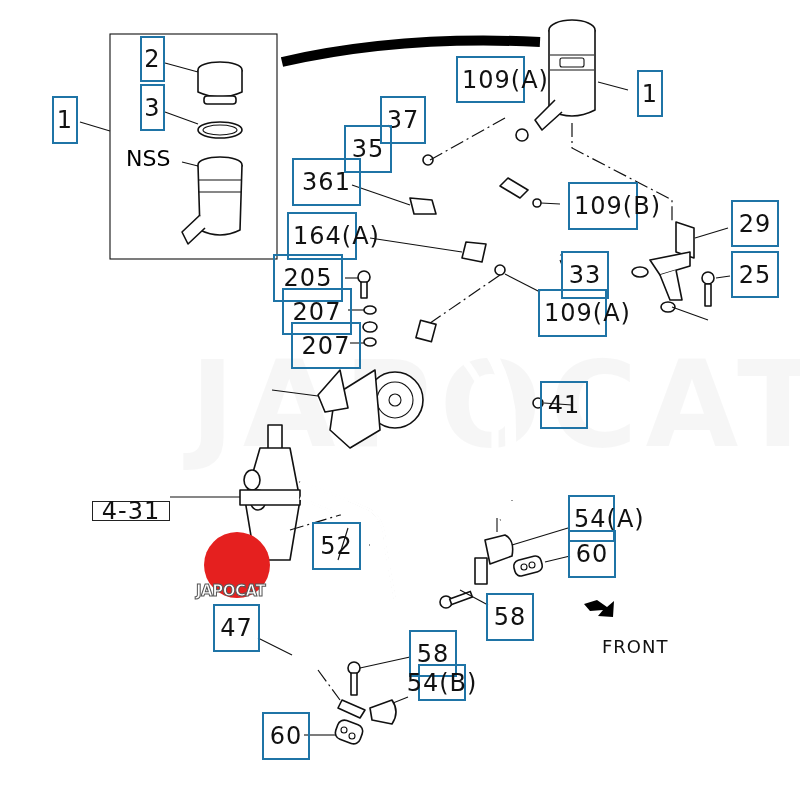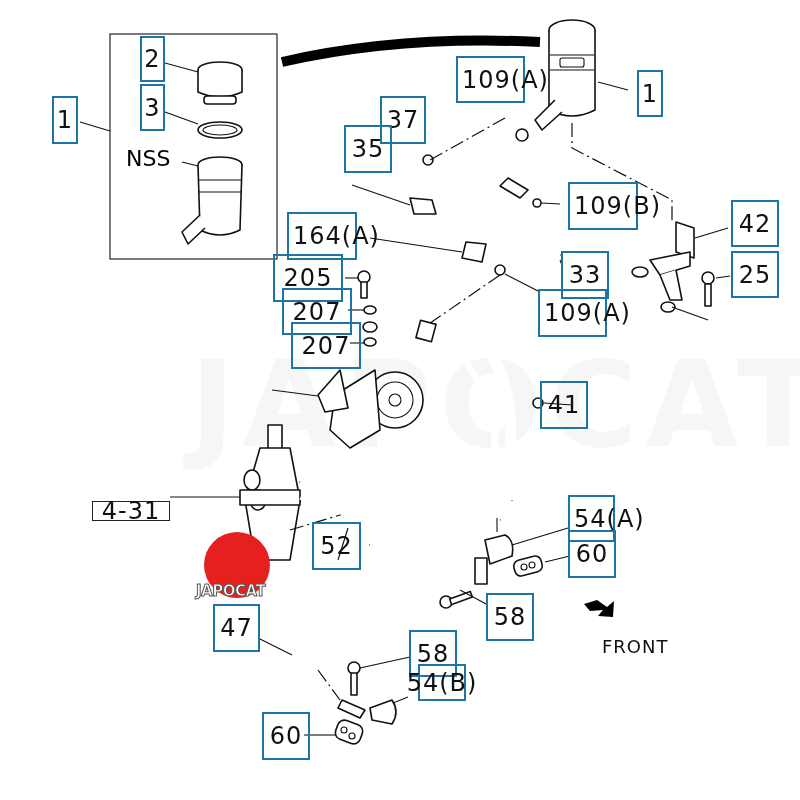--- a/index.html
+++ b/index.html
@@ -200,22 +200,23 @@
   <div class="nss" style="left:126px;top:146px;">NSS</div>
   <div class="front" style="left:602px;top:636px;">FRONT</div>
 
   <div class="callout" style="left:52px;top:96px;width:26px;height:48px;">1</div>
   <div class="callout" style="left:140px;top:36px;width:25px;height:46px;">2</div>
   <div class="callout" style="left:140px;top:84px;width:25px;height:47px;">3</div>
   <div class="callout" style="left:637px;top:70px;width:26px;height:47px;">1</div>
   <div class="callout open" style="left:456px;top:56px;width:69px;height:47px;">109(A)</div>
   <div class="callout" style="left:380px;top:96px;width:46px;height:48px;">37</div>
   <div class="callout" style="left:344px;top:125px;width:48px;height:48px;">35</div>
+  <div class="callout" style="left:292px;top:158px;width:69px;height:48px;">361</div>
   <div class="callout open" style="left:568px;top:182px;width:70px;height:48px;">109(B)</div>
-  <div class="callout" style="left:731px;top:200px;width:48px;height:47px;">42</div>
+  <div class="callout" style="left:731px;top:200px;width:48px;height:47px;">29</div>
   <div class="callout open" style="left:287px;top:212px;width:70px;height:48px;">164(A)</div>
   <div class="callout" style="left:561px;top:251px;width:48px;height:48px;">33</div>
   <div class="callout" style="left:731px;top:251px;width:48px;height:47px;">25</div>
   <div class="callout" style="left:273px;top:254px;width:70px;height:48px;">205</div>
   <div class="callout open" style="left:538px;top:289px;width:69px;height:48px;">109(A)</div>
   <div class="callout" style="left:282px;top:288px;width:70px;height:47px;">207</div>
   <div class="callout" style="left:291px;top:322px;width:70px;height:47px;">207</div>
   <div class="callout" style="left:540px;top:381px;width:48px;height:48px;">41</div>
   <div class="callout black" style="left:92px;top:501px;width:78px;height:20px;">4-31</div>
   <div class="callout open" style="left:568px;top:495px;width:47px;height:47px;">54(A)</div>

